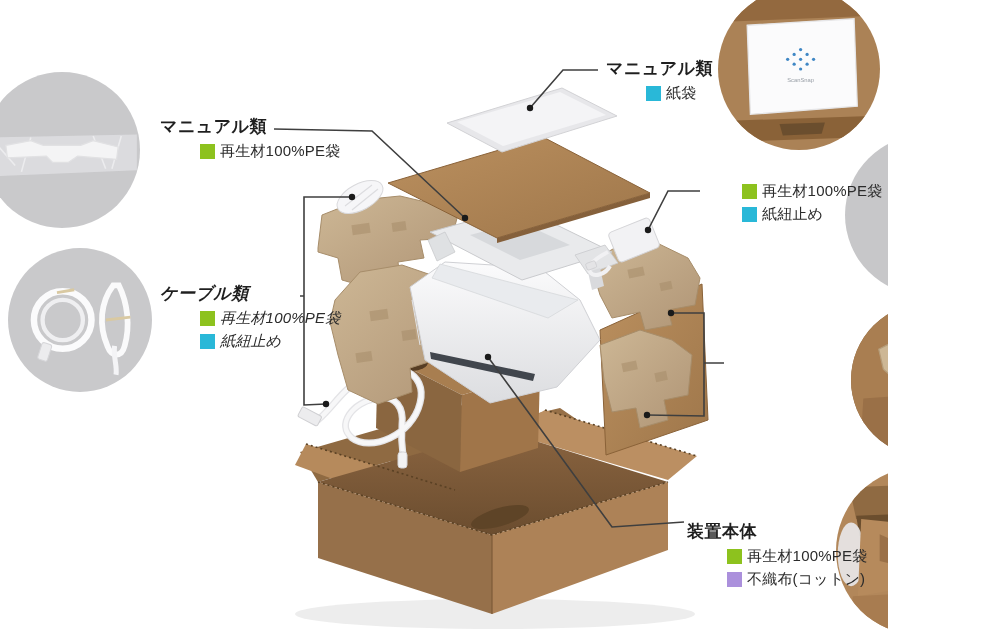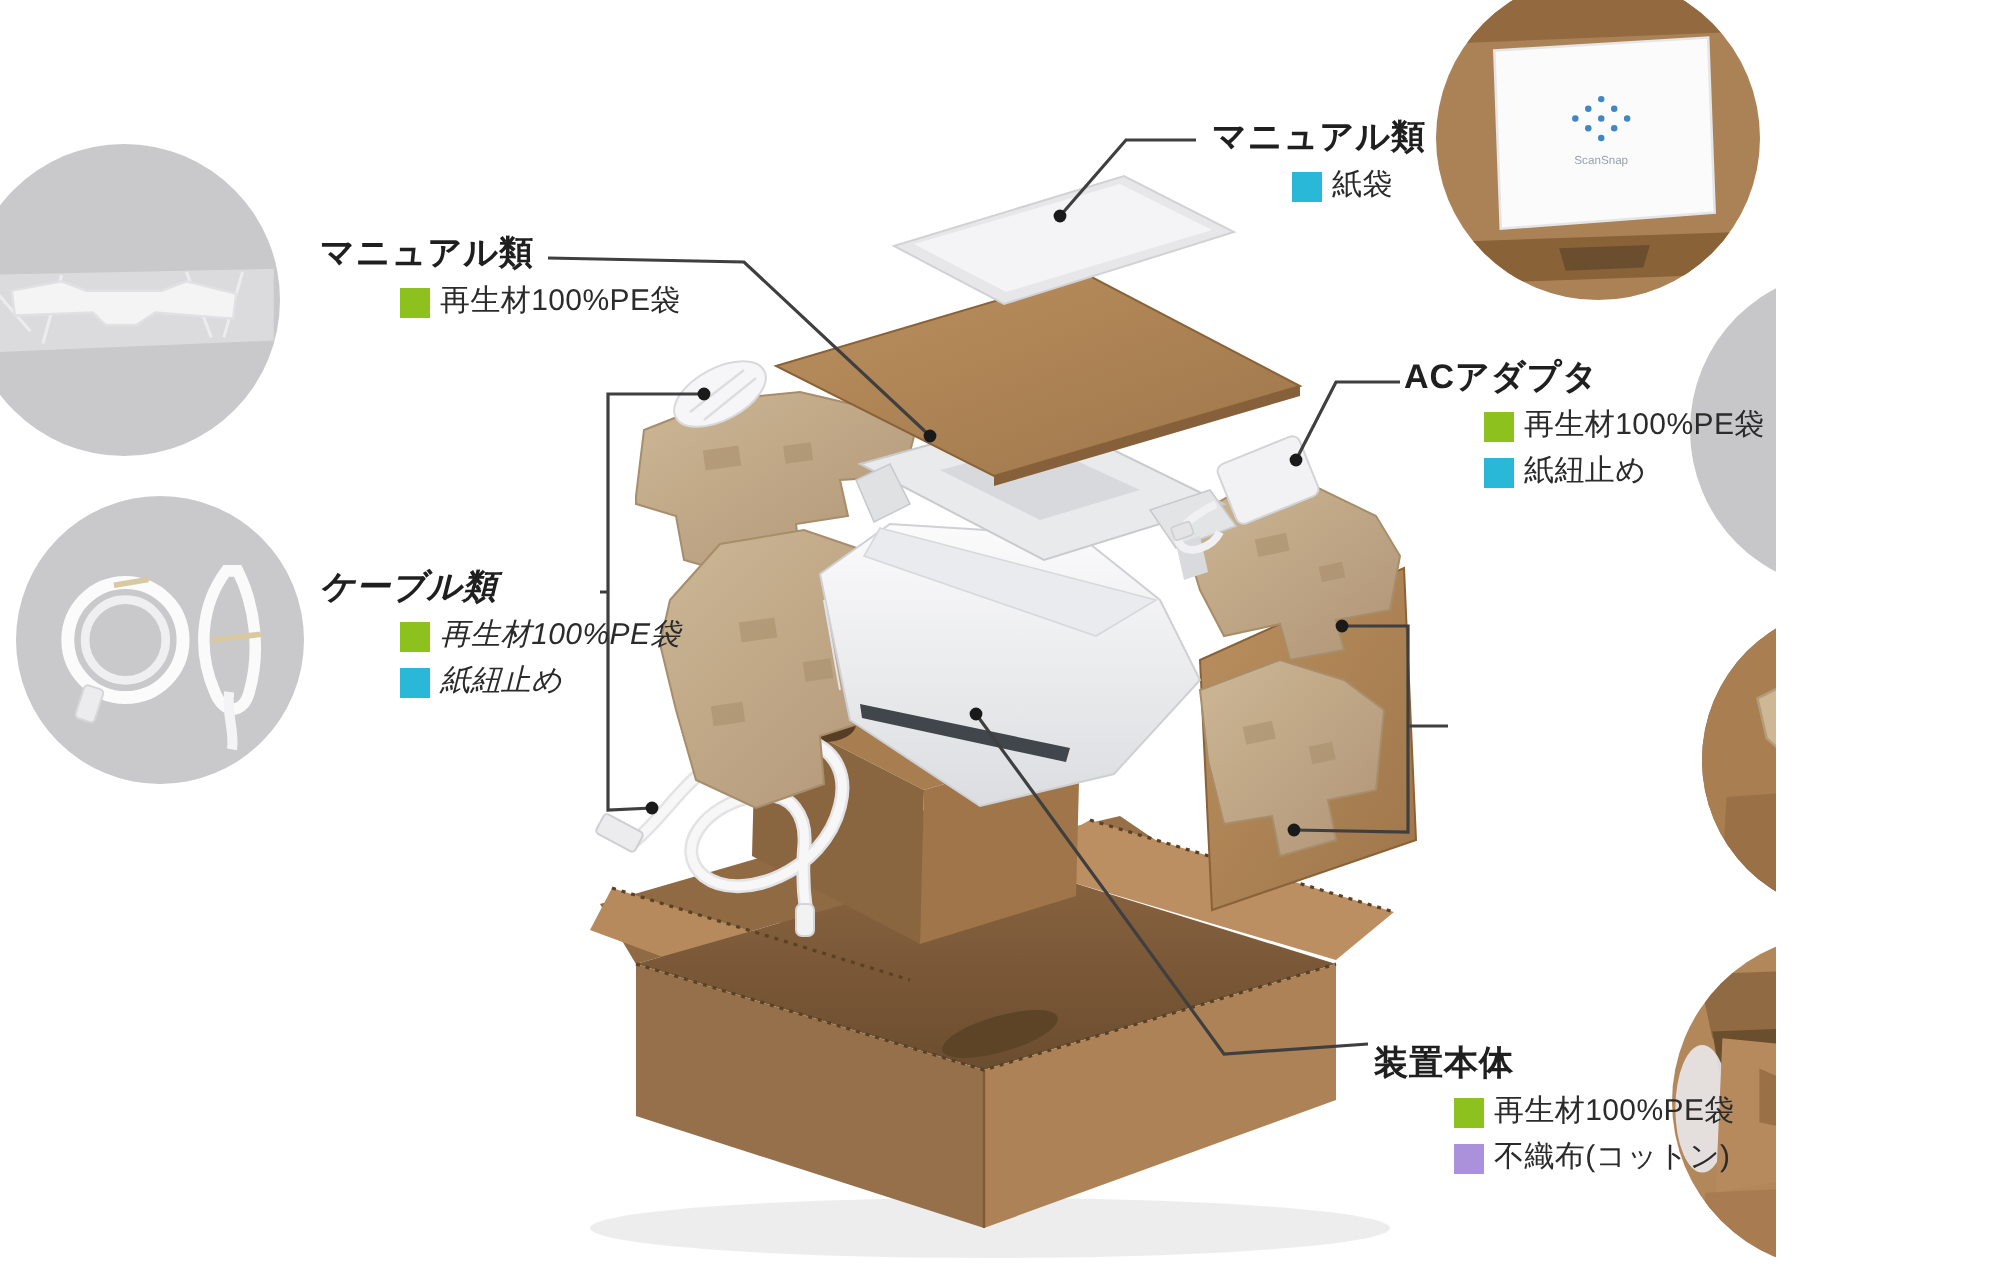--- a/index.html
+++ b/index.html
@@ -264,21 +264,20 @@
 
   <div class="label" style="left:160px;top:116px;">
     <div class="label-title">マニュアル類</div>
     <div class="mat">
       <span class="sq" style="background-color: rgb(141, 194, 30);"></span>
       <span class="mat-text">再生材100%PE袋</span>
     </div>
   </div>
 
   <div class="label" style="left:702px;top:178px;">
-    <div class="label-title">ACアダプタ</div>
     <div class="mat">
       <span class="sq" style="background-color: rgb(141, 194, 30);"></span>
       <span class="mat-text">再生材100%PE袋</span>
     </div>
     <div class="mat">
       <span class="sq" style="background-color: rgb(41, 184, 216);"></span>
       <span class="mat-text">紙紐止め</span>
     </div>
   </div>
 

